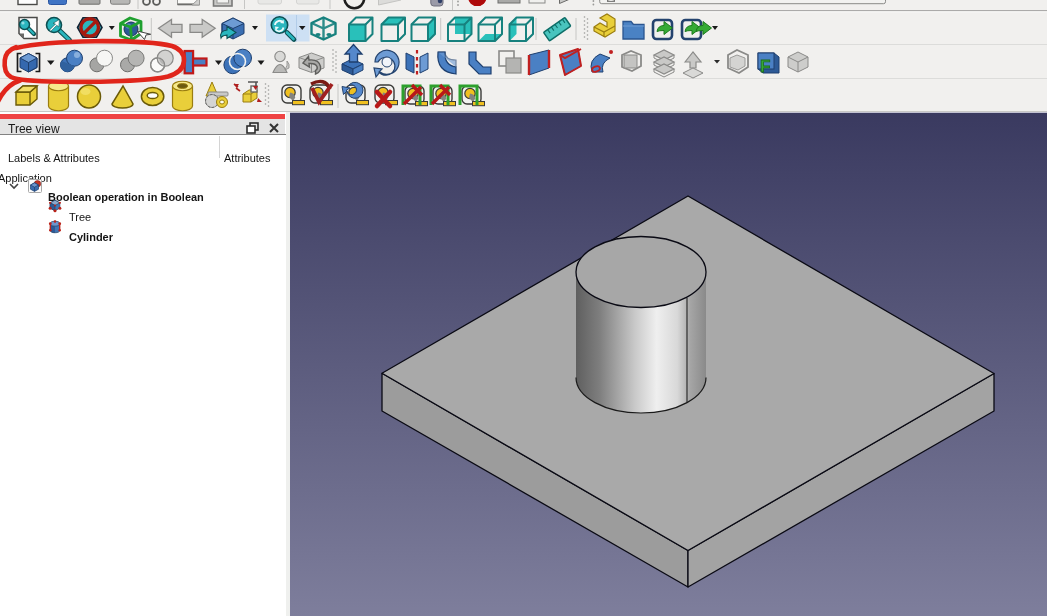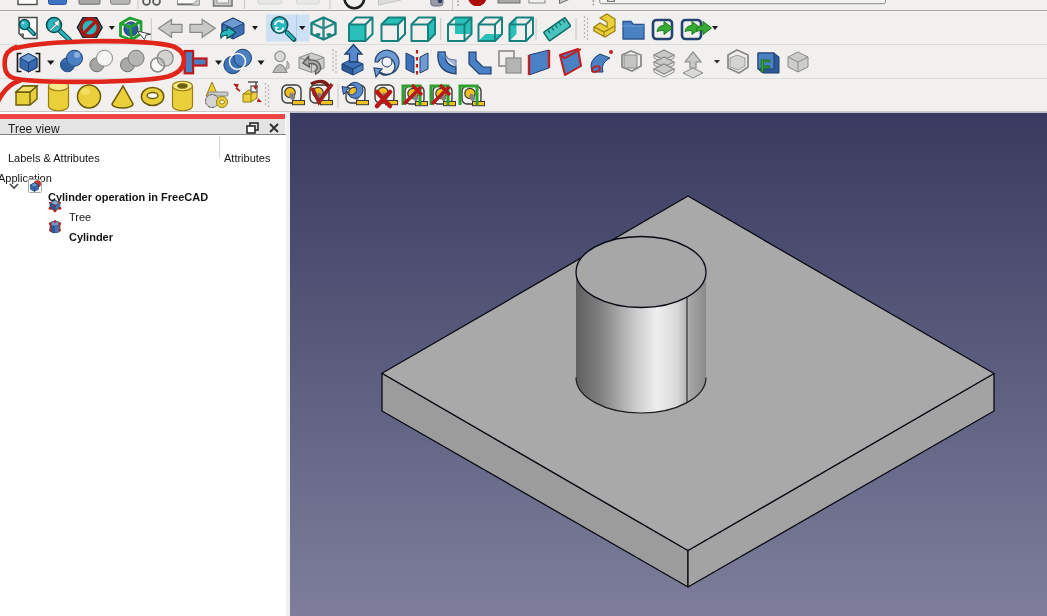--- a/index.html
+++ b/index.html
@@ -359,21 +359,21 @@
   <svg class="abs" style="left:8px;top:181px;" width="12" height="10" viewBox="0 0 12 10">
     <path d="M2 3 L6 7 L10 3" fill="none" stroke="#444" stroke-width="1.6"></path>
   </svg>
   <svg class="abs" style="left:28px;top:179px;" width="14" height="14" viewBox="0 0 14 14">
     <rect x="0.5" y="0.5" width="13" height="13" rx="1" fill="#fcfcfc" stroke="#a8a8a8"></rect>
     <circle cx="9.5" cy="4.8" r="3.2" fill="#c23425" stroke="#8a1a12" stroke-width="0.6"></circle>
     <path d="M2.5 6 L6.5 3.8 L10.5 6 L10.5 10.2 L6.5 12.4 L2.5 10.2 Z" fill="#3a6cae" stroke="#1e3f6e" stroke-width="0.7"></path>
     <path d="M2.5 6 L6.5 8.2 L10.5 6 L6.5 3.8 Z" fill="#6d95cc" stroke="#1e3f6e" stroke-width="0.7"></path>
     <path d="M6.5 8.2 L6.5 12.4" stroke="#1e3f6e" stroke-width="0.7"></path>
   </svg>
-  <div class="trow" style="left:48px;top:179px;font-weight:bold;">Cylinder operation in FreeCAD</div>
+  <div class="trow" style="left:48px;top:179px;font-weight:bold;">Boolean operation in Boolean</div>
 
   <svg class="abs" style="left:47px;top:198px;" width="16" height="15" viewBox="0 0 17 17">
     <path d="M3 5.5 L8.5 2.5 L14 5.5 L14 11.5 L8.5 14.5 L3 11.5 Z" fill="#4176b4" stroke="#26476e" stroke-width="0.8"></path>
     <path d="M3 5.5 L8.5 8.5 L14 5.5 L8.5 2.5 Z" fill="#8aa8cc" stroke="#26476e" stroke-width="0.8"></path>
     <path d="M3 5.5 L8.5 8.5 L8.5 14.5 L3 11.5 Z" fill="#2d5a96" stroke="#26476e" stroke-width="0.8"></path>
     <g fill="#bb2218">
       <circle cx="3" cy="11.5" r="1.7"></circle>
         <circle cx="14" cy="11.5" r="1.7"></circle>
       <circle cx="8.5" cy="14.5" r="1.7"></circle>
         <circle cx="14" cy="5.5" r="1.3"></circle>

